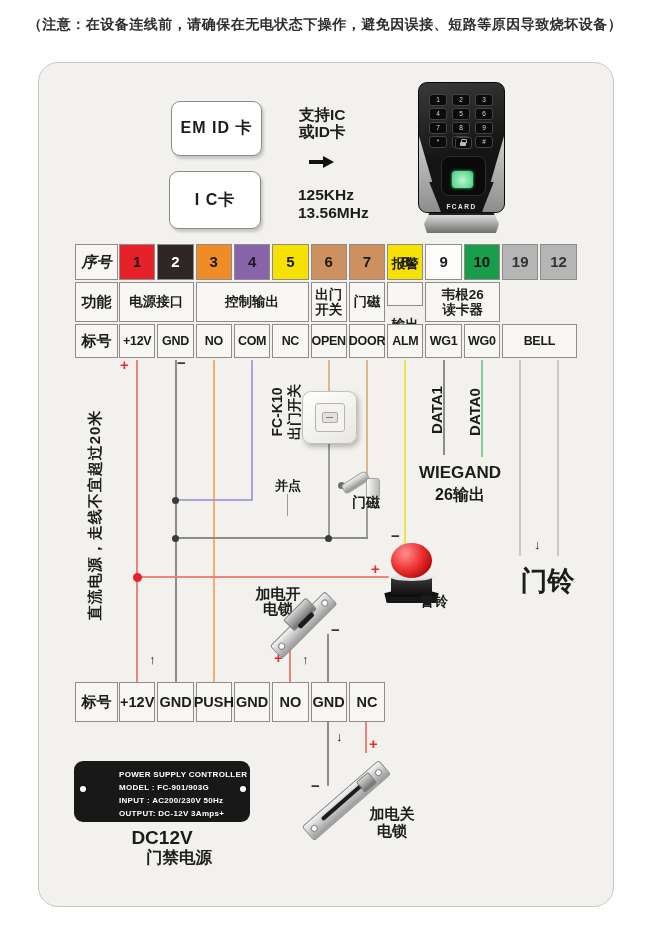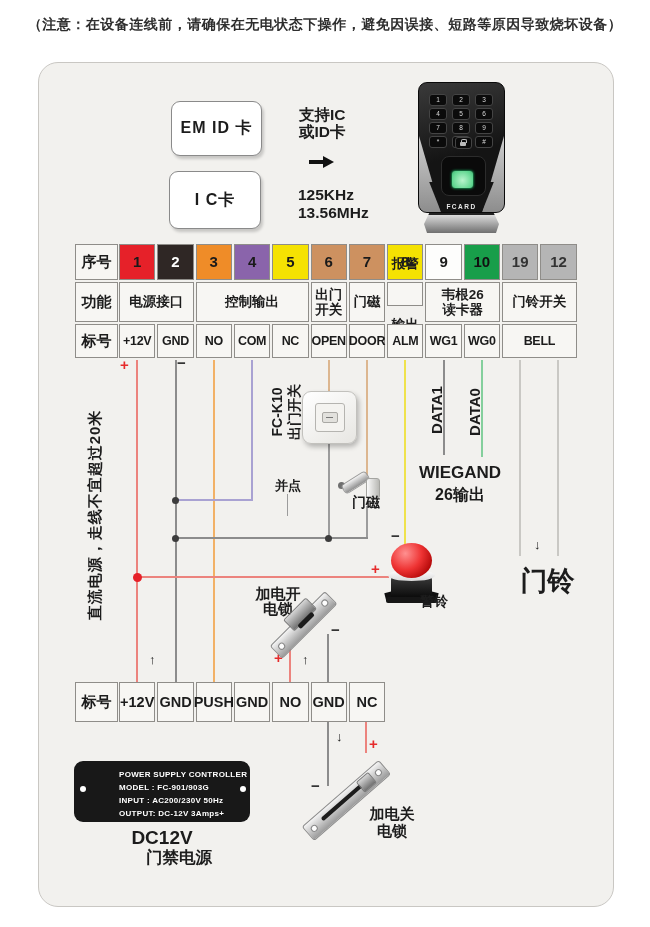--- a/index.html
+++ b/index.html
@@ -123,21 +123,21 @@
         <span class="key">#</span>
       </div>
     <div class="lockkey"></div>
     <div class="fp-panel">
       <div class="fp-win"></div>
     </div>
     <div class="brand">FCARD</div>
   </div>
   <div class="abs dev-base"></div>
 
-  <div class="cell hdr" style="left:75px;top:244px;width:43px;height:36px;">
+  <div class="cell hdr" style="left:75px;top:244px;width:43px;height:36px;font-style:italic;">
       <div>序号</div>
     </div>
   <div class="cell hdr" style="left:75px;top:282px;width:43px;height:40px;">
       <div>功能</div>
     </div>
   <div class="cell hdr" style="left:75px;top:324px;width:43px;height:34px;">
       <div>标号</div>
     </div>
   <div class="cell hdr" style="left:75px;top:682px;width:43px;height:40px;">
       <div>标号</div>
@@ -304,23 +304,20 @@
       <div>门磁</div>
     </div>
     <div class="cell fn" style="left: 387.1px; top: 282px; width: 36.4px; height: 24px; gap: 46px;">
       <div>报警</div>
       <div>输出</div>
     </div>
     <div class="cell fn" style="left: 425.4px; top: 282px; width: 74.7px; height: 40px;">
       <div>韦根26</div>
       <div>读卡器</div>
     </div>
-    <div class="cell fn" style="left: 502px; top: 282px; width: 74.7px; height: 40px;">
-      <div>门铃开关</div>
-    </div>
     <div class="cell tag" style="left: 119px; top: 324px; width: 36.4px; height: 34px;">
       <div>+12V</div>
     </div>
     <div class="cell tag" style="left: 157.3px; top: 324px; width: 36.4px; height: 34px;">
       <div>GND</div>
     </div>
     <div class="cell tag" style="left: 195.6px; top: 324px; width: 36.4px; height: 34px;">
       <div>NO</div>
     </div>
     <div class="cell tag" style="left: 233.9px; top: 324px; width: 36.4px; height: 34px;">

